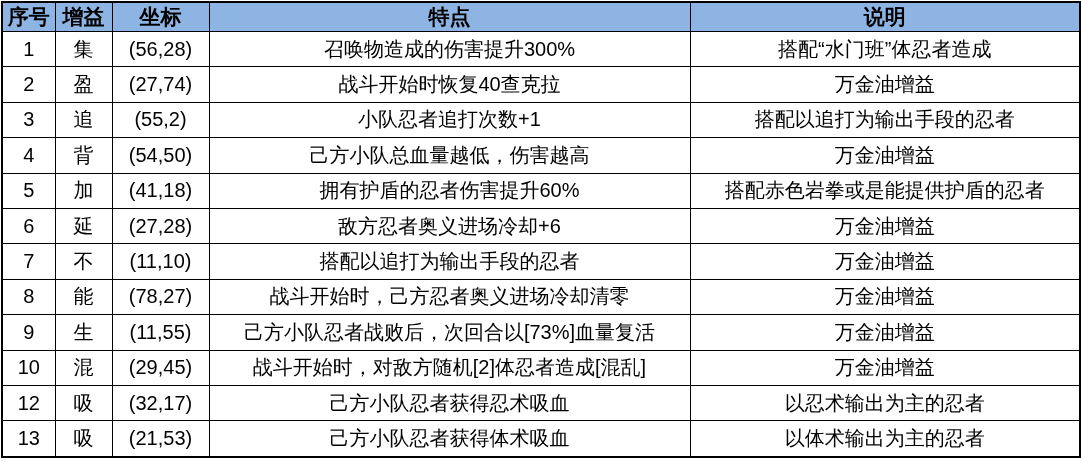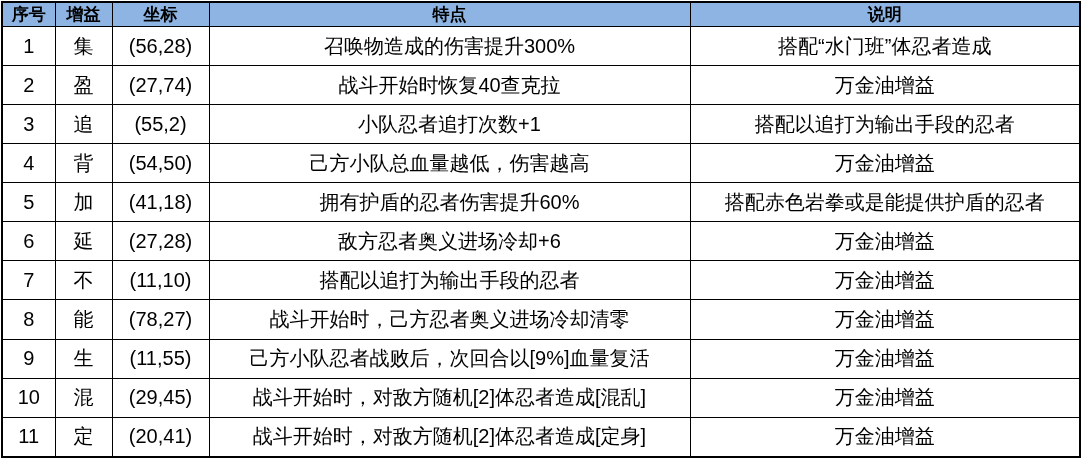--- a/index.html
+++ b/index.html
@@ -30,21 +30,21 @@
     text-align: center;
     vertical-align: middle;
     padding: 0 2px;
     color: var(--text-color, #000);
     overflow: hidden;
     white-space: nowrap;
   }
   table.buff-table th {
     background: var(--header-bg, #8db4e2);
     font-weight: 700;
-    font-size: 17px;
+    font-size: 21px;
   }
   table.buff-table td {
     background: var(--row-bg, #fff);
     font-weight: 400;
     font-size: 20px;
   }
   col.c-index   { width: 53px;  }
   col.c-buff    { width: 57px;  }
   col.c-coord   { width: 97px;  }
   col.c-feature { width: 481px; }
@@ -125,32 +125,39 @@
           <td>8</td>
           <td>能</td>
           <td>(78,27)</td>
           <td>战斗开始时，己方忍者奥义进场冷却清零</td>
           <td>万金油增益</td>
         </tr>
         <tr>
           <td>9</td>
           <td>生</td>
           <td>(11,55)</td>
-          <td>己方小队忍者战败后，次回合以[9%]血量复活</td>
+          <td>己方小队忍者战败后，次回合以[73%]血量复活</td>
           <td>万金油增益</td>
         </tr>
         <tr>
           <td>10</td>
           <td>混</td>
           <td>(29,45)</td>
           <td>战斗开始时，对敌方随机[2]体忍者造成[混乱]</td>
           <td>万金油增益</td>
         </tr>
         <tr>
-          <td>11</td>
-          <td>定</td>
-          <td>(20,41)</td>
-          <td>战斗开始时，对敌方随机[2]体忍者造成[定身]</td>
-          <td>万金油增益</td>
+          <td>12</td>
+          <td>吸</td>
+          <td>(32,17)</td>
+          <td>己方小队忍者获得忍术吸血</td>
+          <td>以忍术输出为主的忍者</td>
+        </tr>
+        <tr>
+          <td>13</td>
+          <td>吸</td>
+          <td>(21,53)</td>
+          <td>己方小队忍者获得体术吸血</td>
+          <td>以体术输出为主的忍者</td>
         </tr>
       </tbody>
   </table>
 </div>
 
 </body></html>

